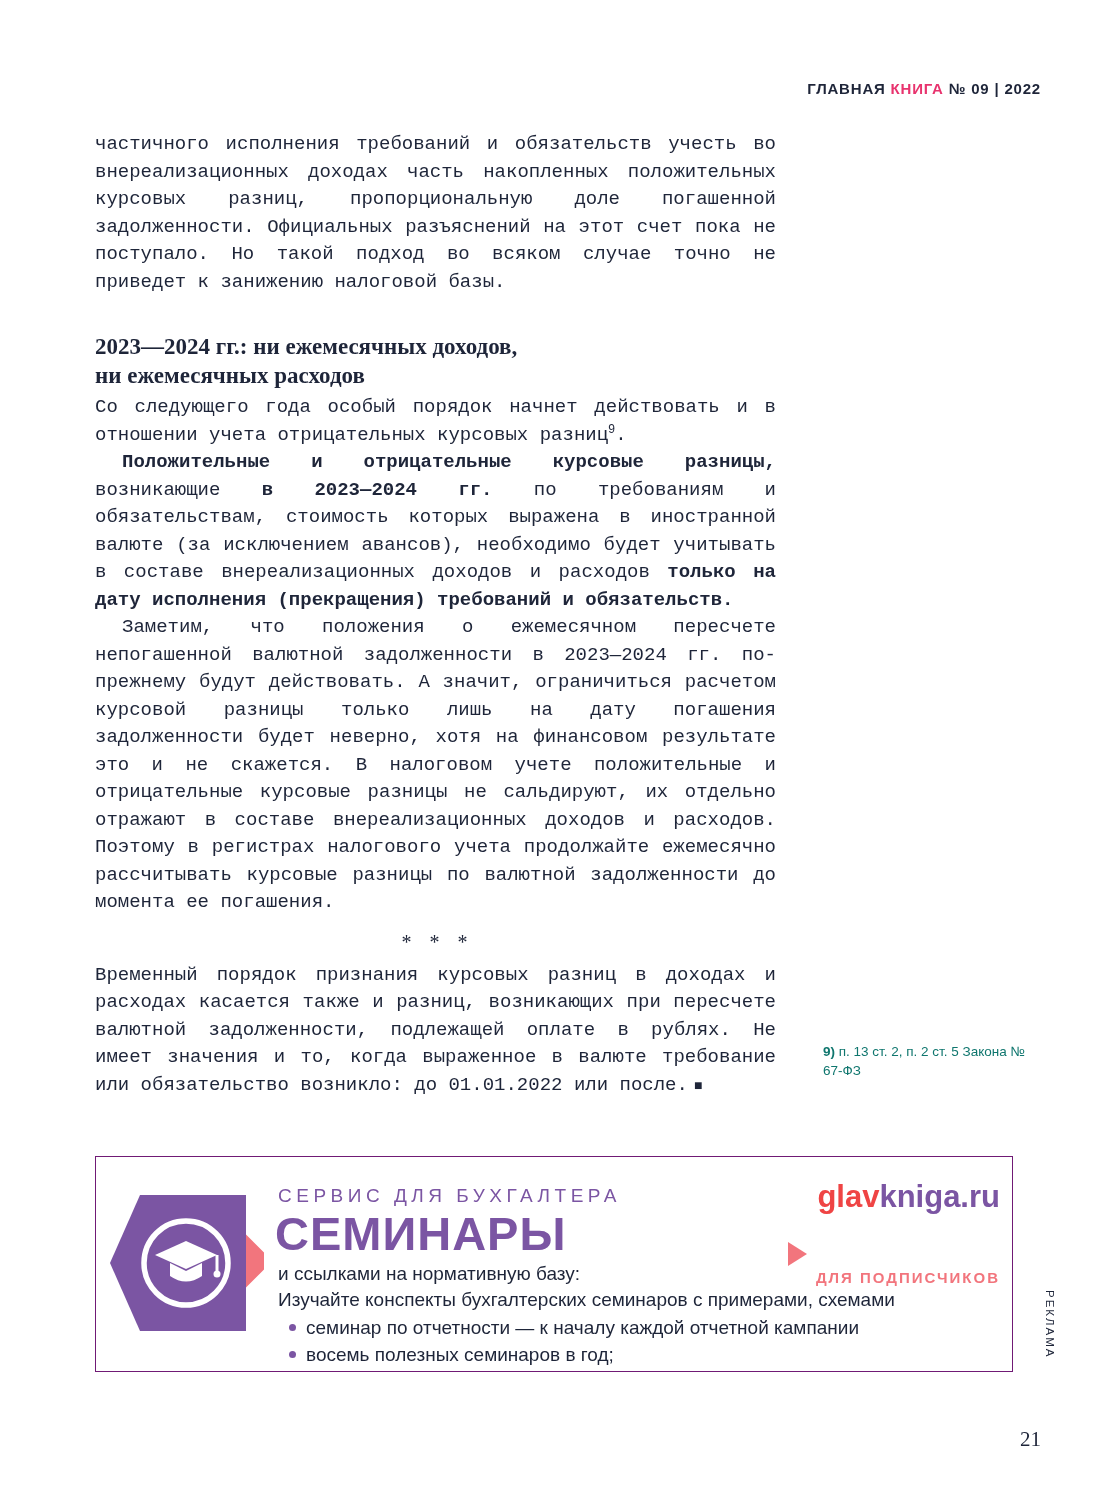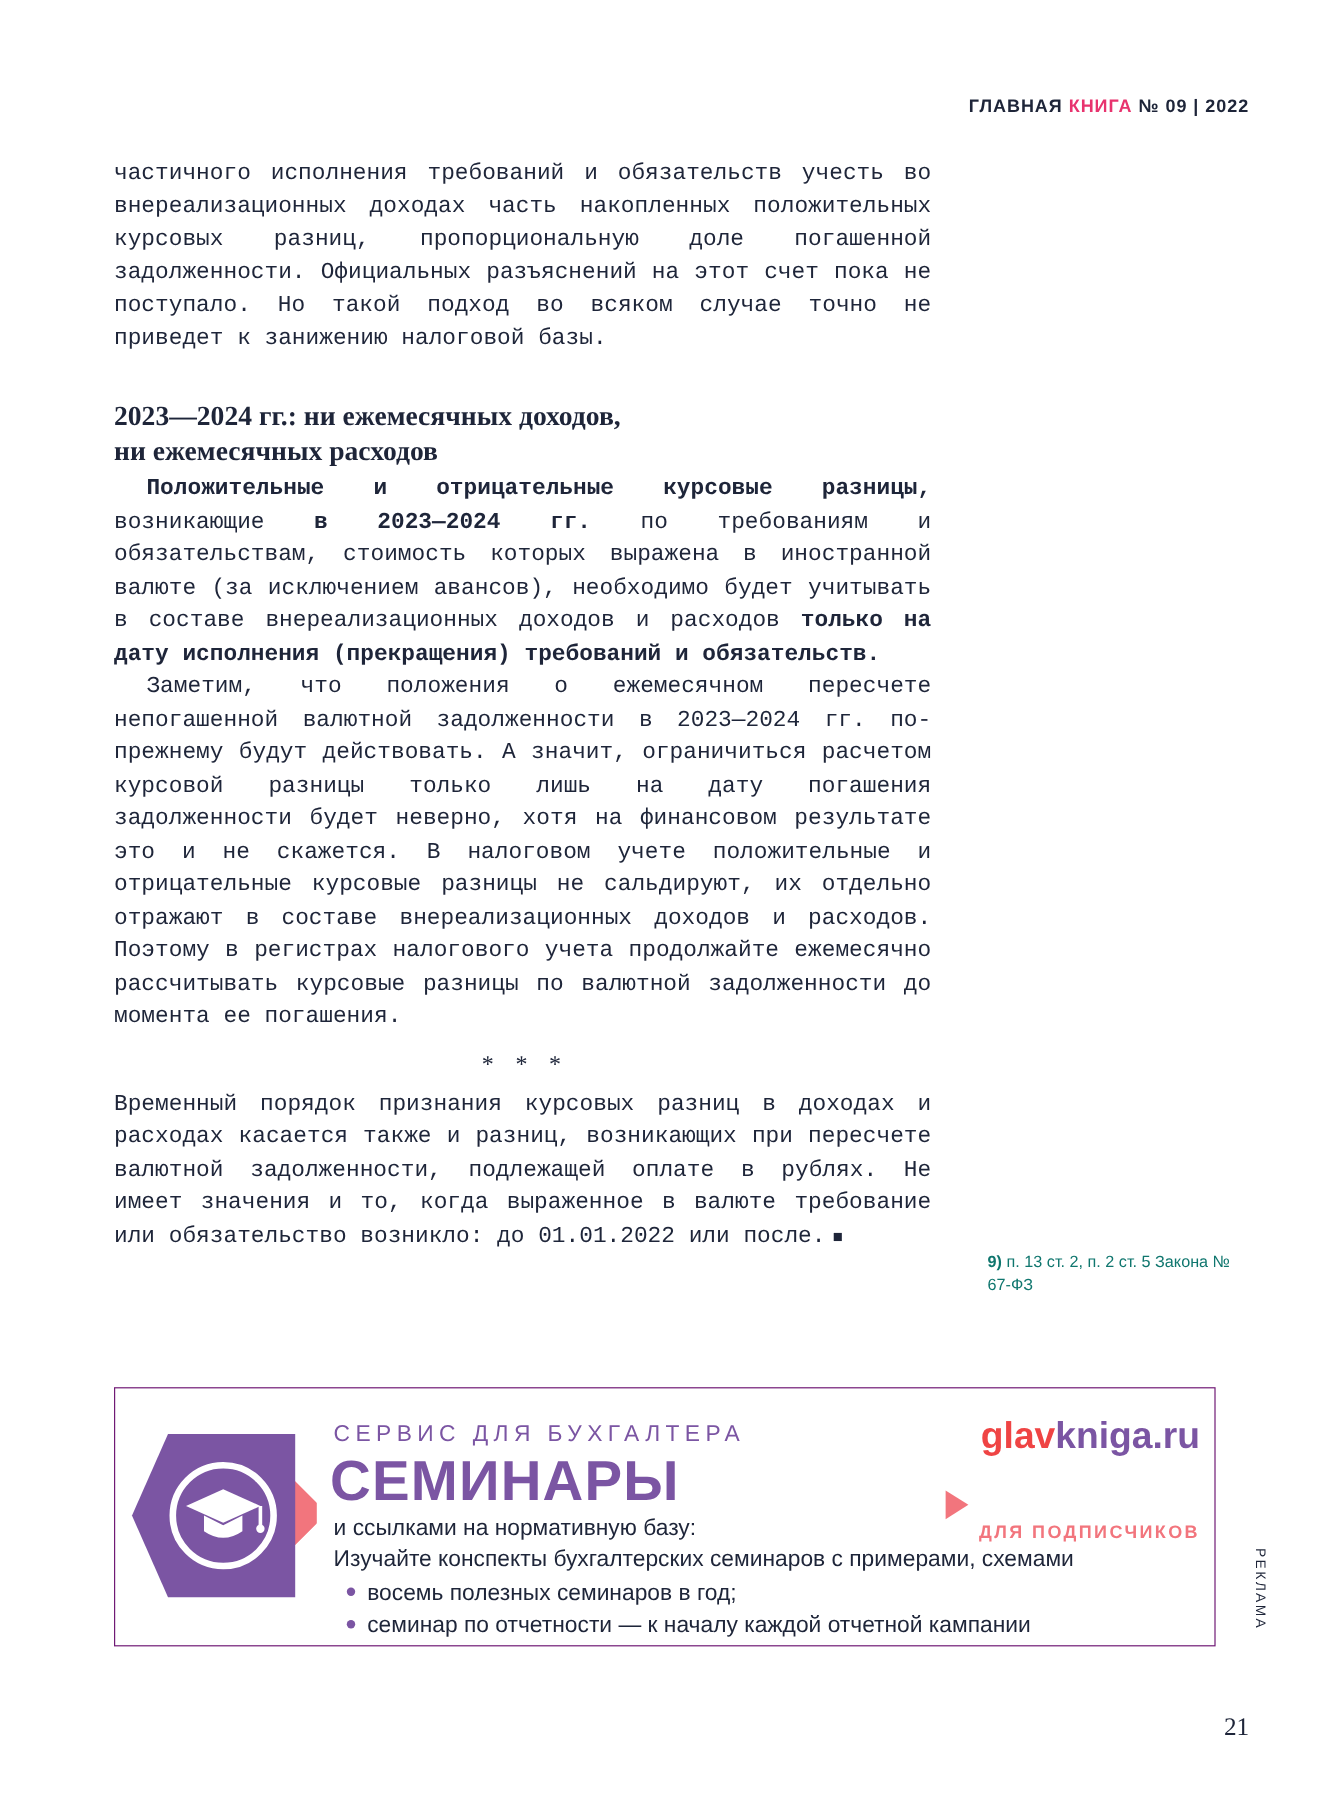--- a/index.html
+++ b/index.html
@@ -127,20 +127,21 @@
   </header>
 
   <main class="column">
     <p class="para">частичного исполнения требований и обязательств учесть во внереализационных доходах часть накопленных положительных курсовых разниц, пропорциональную доле погашенной задолженности. Официальных разъяснений на этот счет пока не поступало. Но такой подход во всяком случае точно не приведет к занижению налоговой базы.</p>
 
     <h2 class="section-heading">
       <span class="line">2023—2024 гг.: ни ежемесячных доходов,</span>
       <span class="line">ни ежемесячных расходов</span>
     </h2>
 
+    <p class="para"><span>Со следующего года особый порядок начнет действовать и в отношении учета отрицательных курсовых разниц</span><sup class="fn-ref">9</sup><span>.</span></p>
 
     <p class="para indent"><b>Положительные и отрицательные курсовые разницы,</b><span> возникающие </span><b>в 2023—2024 гг.</b><span> по требованиям и обязательствам, стоимость которых выражена в иностранной валюте (за исключением авансов), необходимо будет учитывать в составе внереализационных доходов и расходов </span><b>только на дату исполнения (прекращения) требований и обязательств.</b></p>
 
     <p class="para indent">Заметим, что положения о ежемесячном пересчете непогашенной валютной задолженности в 2023—2024 гг. по-прежнему будут действовать. А значит, ограничиться расчетом курсовой разницы только лишь на дату погашения задолженности будет неверно, хотя на финансовом результате это и не скажется. В налоговом учете положительные и отрицательные курсовые разницы не сальдируют, их отдельно отражают в составе внереализационных доходов и расходов. Поэтому в регистрах налогового учета продолжайте ежемесячно рассчитывать курсовые разницы по валютной задолженности до момента ее погашения.</p>
 
     <div class="stars">* * *</div>
 
     <p class="para"><span>Временный порядок признания курсовых разниц в доходах и расходах касается также и разниц, возникающих при пересчете валютной задолженности, подлежащей оплате в рублях. Не имеет значения и то, когда выраженное в валюте требование или обязательство возникло: до 01.01.2022 или после.</span><span class="endmark">■</span></p>
   </main>
 
@@ -170,25 +171,25 @@
     </div>
 
     <div class="ad-desc">
       <span class="line">и ссылками на нормативную базу:</span>
       <span class="line">Изучайте конспекты бухгалтерских семинаров с примерами, схемами</span>
     </div>
 
     <ul class="ad-bullets">
       <li>
           <span class="dot"></span>
-          <span>восемь полезных семинаров в год;</span>
+          <span>семинар по отчетности — к началу каждой отчетной кампании</span>
         </li>
       <li>
           <span class="dot"></span>
-          <span>семинар по отчетности — к началу каждой отчетной кампании</span>
+          <span>восемь полезных семинаров в год;</span>
         </li>
     </ul>
   </section>
 
   <div class="advert-label">РЕКЛАМА</div>
 
   <div class="page-number">21</div>
 
 </div>
 

